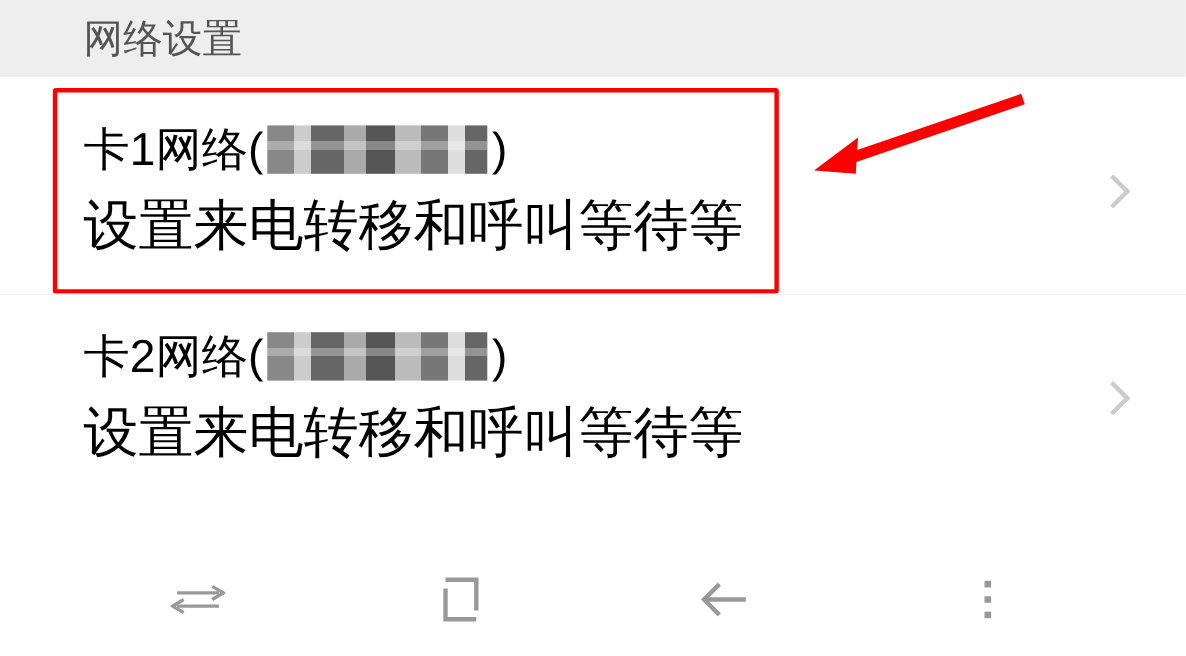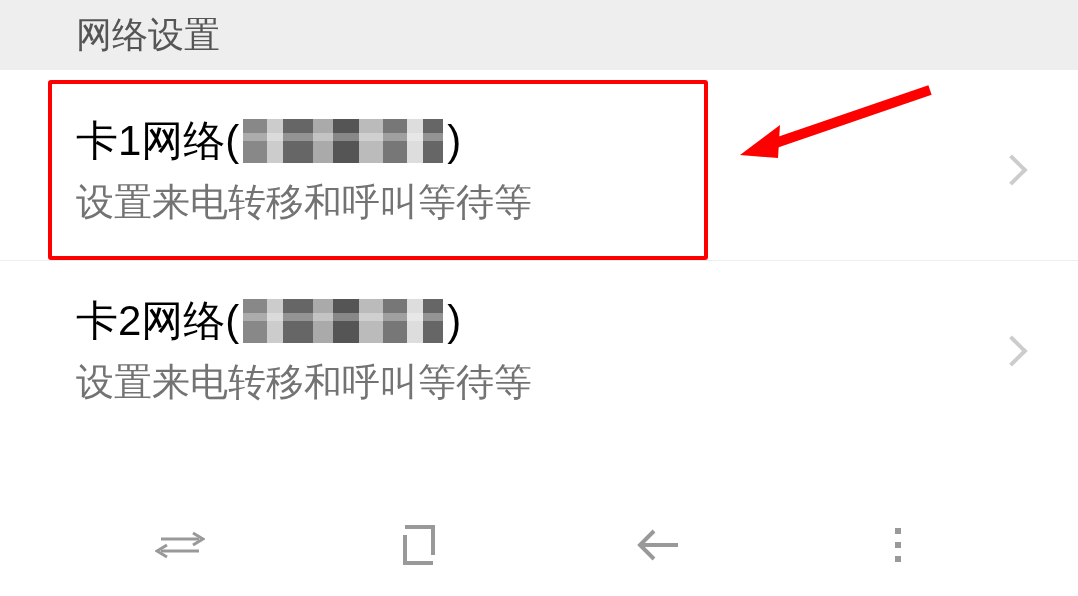--- a/index.html
+++ b/index.html
@@ -57,22 +57,22 @@
     
     .item-title {
       font-size: 42px;
       color: #000000;
       font-weight: 400;
       display: flex;
       align-items: center;
     }
     
     .item-subtitle {
-      font-size: 38px;
-      color: #737373;
+      font-size: 50px;
+      color: #000000;
       font-weight: 400;
     }
     
     .pixelated {
       display: inline-block;
       width: 200px;
       height: 44px;
       margin: 0 4px;
       background: 
         linear-gradient(to right,

